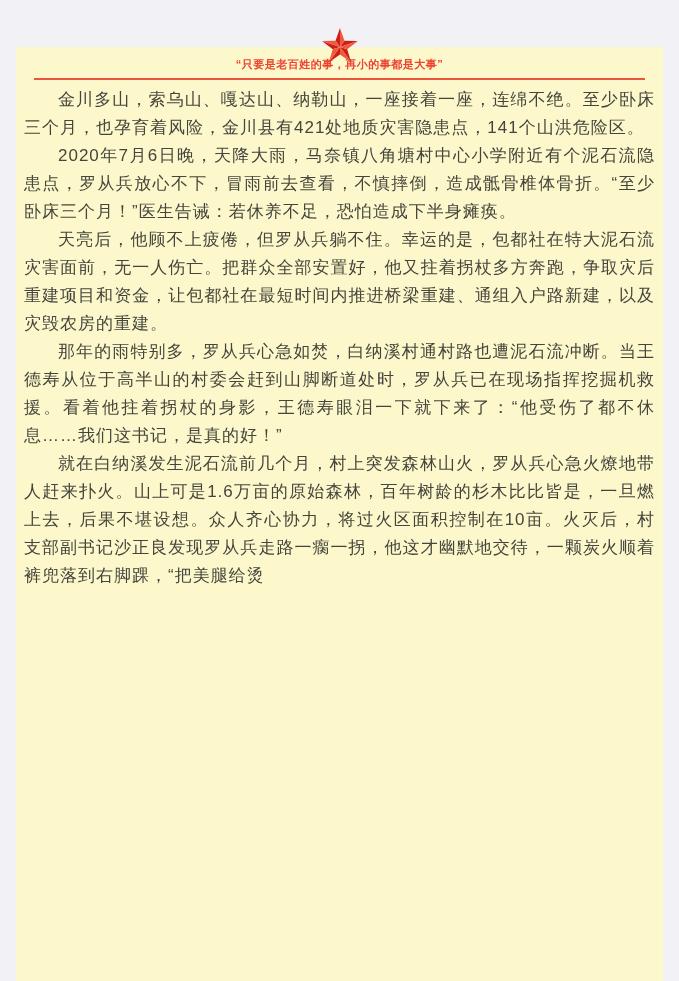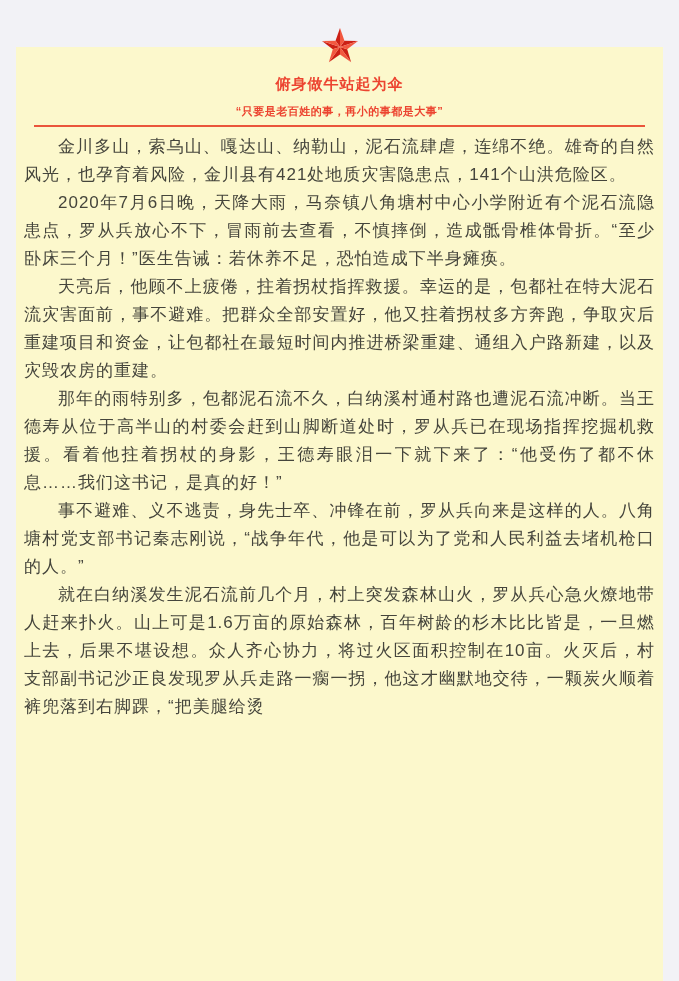--- a/index.html
+++ b/index.html
@@ -86,27 +86,25 @@
         <path class="facet-dark" d="M2.45 34.55 L30.98 56.18 L50 50 Z"></path>
 
         <path class="facet-light" d="M50 0 L61.76 33.82 L50 50 Z"></path>
         <path class="facet-light" d="M97.55 34.55 L69.02 56.18 L50 50 Z"></path>
         <path class="facet-light" d="M79.39 90.45 L50 70 L50 50 Z"></path>
         <path class="facet-light" d="M20.61 90.45 L30.98 56.18 L50 50 Z"></path>
         <path class="facet-light" d="M2.45 34.55 L38.24 33.82 L50 50 Z"></path>
       </svg>
     </div>
 
-    <h1 class="title">俯身做牛站起为伞</h1>
     <h2 class="subtitle">“只要是老百姓的事，再小的事都是大事”</h2>
     <hr class="divider">
 
     <div class="article">
-      <p>金川多山，索乌山、嘎达山、纳勒山，泥石流肆虐，连绵不绝。雄奇的自然风光，也孕育着风险，金川县有421处地质灾害隐患点，141个山洪危险区。</p>
+      <p>金川多山，索乌山、嘎达山、纳勒山，一座接着一座，连绵不绝。至少卧床三个月，也孕育着风险，金川县有421处地质灾害隐患点，141个山洪危险区。</p>
       <p>2020年7月6日晚，天降大雨，马奈镇八角塘村中心小学附近有个泥石流隐患点，罗从兵放心不下，冒雨前去查看，不慎摔倒，造成骶骨椎体骨折。“至少卧床三个月！”医生告诫：若休养不足，恐怕造成下半身瘫痪。</p>
-      <p>天亮后，他顾不上疲倦，拄着拐杖指挥救援。幸运的是，包都社在特大泥石流灾害面前，事不避难。把群众全部安置好，他又拄着拐杖多方奔跑，争取灾后重建项目和资金，让包都社在最短时间内推进桥梁重建、通组入户路新建，以及灾毁农房的重建。</p>
-      <p>那年的雨特别多，包都泥石流不久，白纳溪村通村路也遭泥石流冲断。当王德寿从位于高半山的村委会赶到山脚断道处时，罗从兵已在现场指挥挖掘机救援。看着他拄着拐杖的身影，王德寿眼泪一下就下来了：“他受伤了都不休息……我们这书记，是真的好！”</p>
-      <p>事不避难、义不逃责，身先士卒、冲锋在前，罗从兵向来是这样的人。八角塘村党支部书记秦志刚说，“战争年代，他是可以为了党和人民利益去堵机枪口的人。”</p>
+      <p>天亮后，他顾不上疲倦，但罗从兵躺不住。幸运的是，包都社在特大泥石流灾害面前，无一人伤亡。把群众全部安置好，他又拄着拐杖多方奔跑，争取灾后重建项目和资金，让包都社在最短时间内推进桥梁重建、通组入户路新建，以及灾毁农房的重建。</p>
+      <p>那年的雨特别多，罗从兵心急如焚，白纳溪村通村路也遭泥石流冲断。当王德寿从位于高半山的村委会赶到山脚断道处时，罗从兵已在现场指挥挖掘机救援。看着他拄着拐杖的身影，王德寿眼泪一下就下来了：“他受伤了都不休息……我们这书记，是真的好！”</p>
       <p>就在白纳溪发生泥石流前几个月，村上突发森林山火，罗从兵心急火燎地带人赶来扑火。山上可是1.6万亩的原始森林，百年树龄的杉木比比皆是，一旦燃上去，后果不堪设想。众人齐心协力，将过火区面积控制在10亩。火灭后，村支部副书记沙正良发现罗从兵走路一瘸一拐，他这才幽默地交待，一颗炭火顺着裤兜落到右脚踝，“把美腿给烫</p>
     </div>
 
   </div>
 </div>
 
 </body></html>

